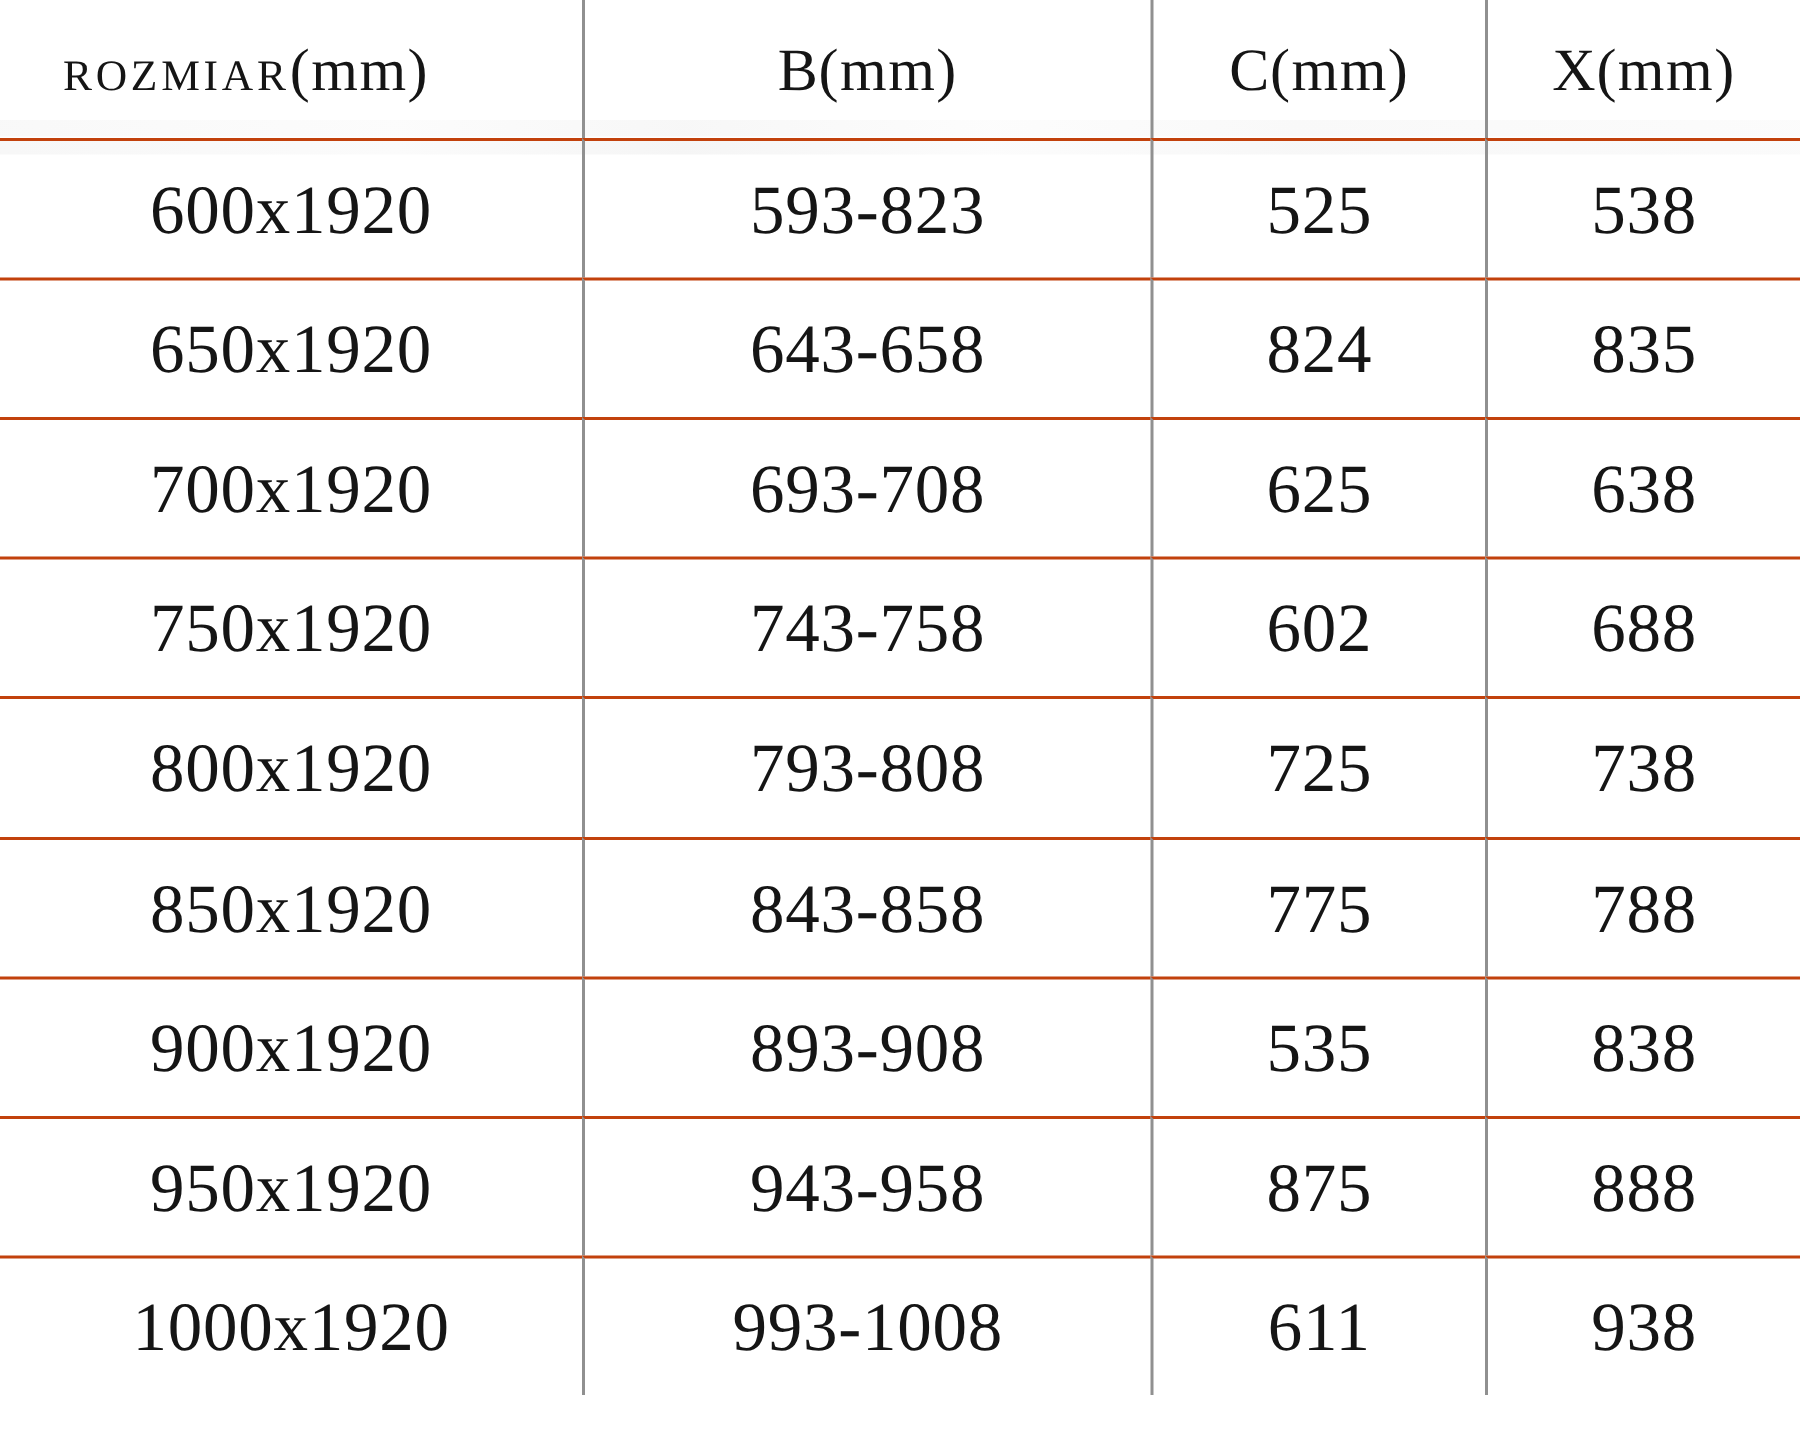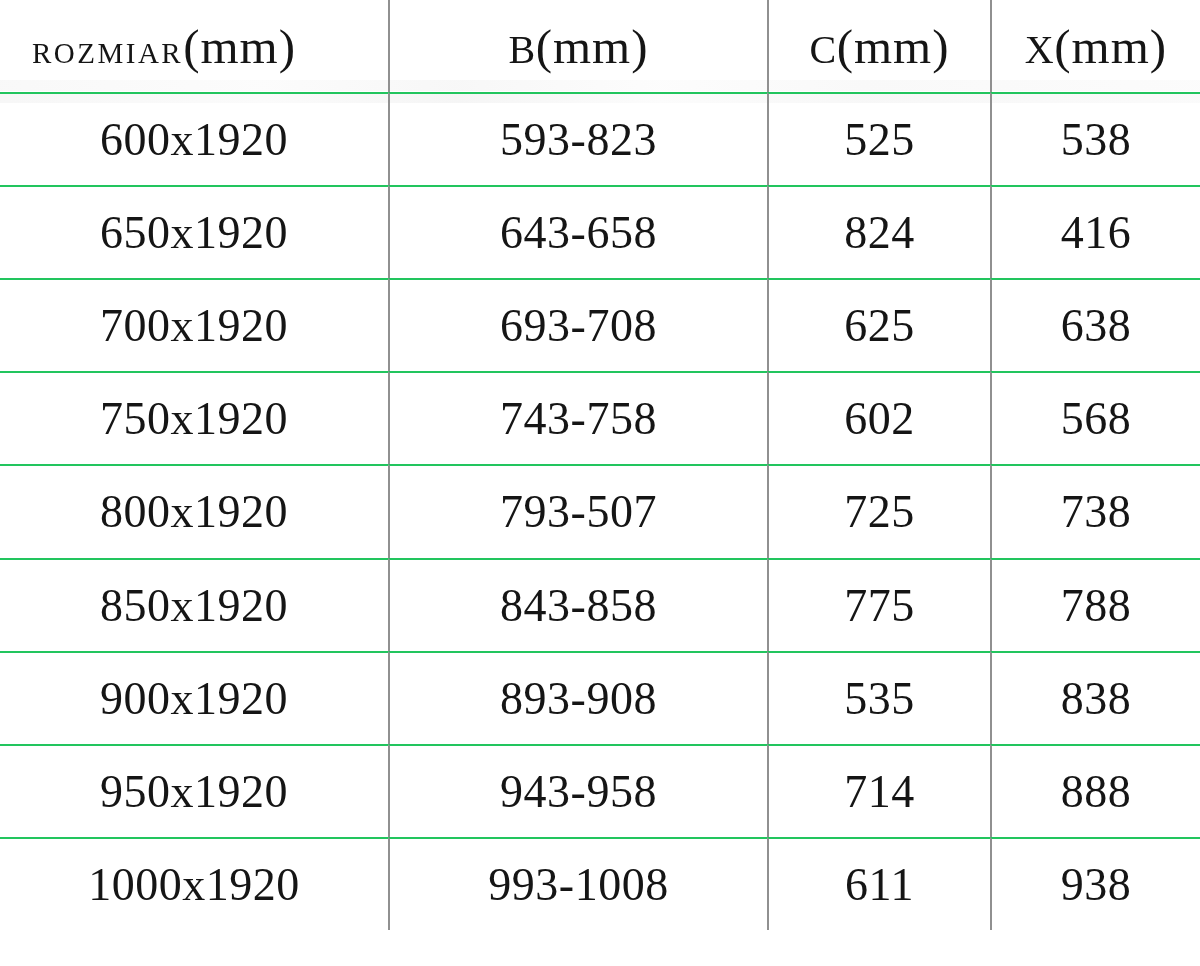--- a/index.html
+++ b/index.html
@@ -29,34 +29,34 @@
     align-items: center;
     justify-content: center;
     box-sizing: border-box;
     font-size: 46px;
     letter-spacing: 0.5px;
     white-space: nowrap;
     overflow: hidden;
   }
   
   .row .cell:nth-child(n+2) { border-left: 2px solid #909090; }
-  .row:not(.header-row) .cell { border-top: 2px solid #22c55e; }
+  .row:not(.header-row) .cell { border-top: 2px solid #c2410c; }
 
   .header-row .cell { font-size: 40px; }
   .th-inner {
     display: inline-flex;
     align-items: baseline;
   }
   .th-label { font-size: 40px; }
   .th-label.small-caps {
     font-size: 29px;
     letter-spacing: 2.5px;
   }
   .th-unit {
-    font-size: 49px;
+    font-size: 40px;
     margin-left: 0;
     letter-spacing: 1px;
   }
   
   .header-row .cell:first-child .th-inner { transform: translateX(-30px); }
 
   
   .artifact-band {
     position: absolute;
     left: 0;
@@ -107,40 +107,40 @@
       <div class="cell">600x1920</div>
       <div class="cell">593-823</div>
       <div class="cell">525</div>
       <div class="cell">538</div>
     </div>
 
     <div class="row">
       <div class="cell">650x1920</div>
       <div class="cell">643-658</div>
       <div class="cell">824</div>
-      <div class="cell">416</div>
+      <div class="cell">835</div>
     </div>
 
     <div class="row">
       <div class="cell">700x1920</div>
       <div class="cell">693-708</div>
       <div class="cell">625</div>
       <div class="cell">638</div>
     </div>
 
     <div class="row">
       <div class="cell">750x1920</div>
       <div class="cell">743-758</div>
       <div class="cell">602</div>
-      <div class="cell">568</div>
+      <div class="cell">688</div>
     </div>
 
     <div class="row">
       <div class="cell">800x1920</div>
-      <div class="cell">793-507</div>
+      <div class="cell">793-808</div>
       <div class="cell">725</div>
       <div class="cell">738</div>
     </div>
 
     <div class="row">
       <div class="cell">850x1920</div>
       <div class="cell">843-858</div>
       <div class="cell">775</div>
       <div class="cell">788</div>
     </div>
@@ -148,21 +148,21 @@
     <div class="row">
       <div class="cell">900x1920</div>
       <div class="cell">893-908</div>
       <div class="cell">535</div>
       <div class="cell">838</div>
     </div>
 
     <div class="row">
       <div class="cell">950x1920</div>
       <div class="cell">943-958</div>
-      <div class="cell">714</div>
+      <div class="cell">875</div>
       <div class="cell">888</div>
     </div>
 
     <div class="row">
       <div class="cell">1000x1920</div>
       <div class="cell">993-1008</div>
       <div class="cell">611</div>
       <div class="cell">938</div>
     </div>
 

